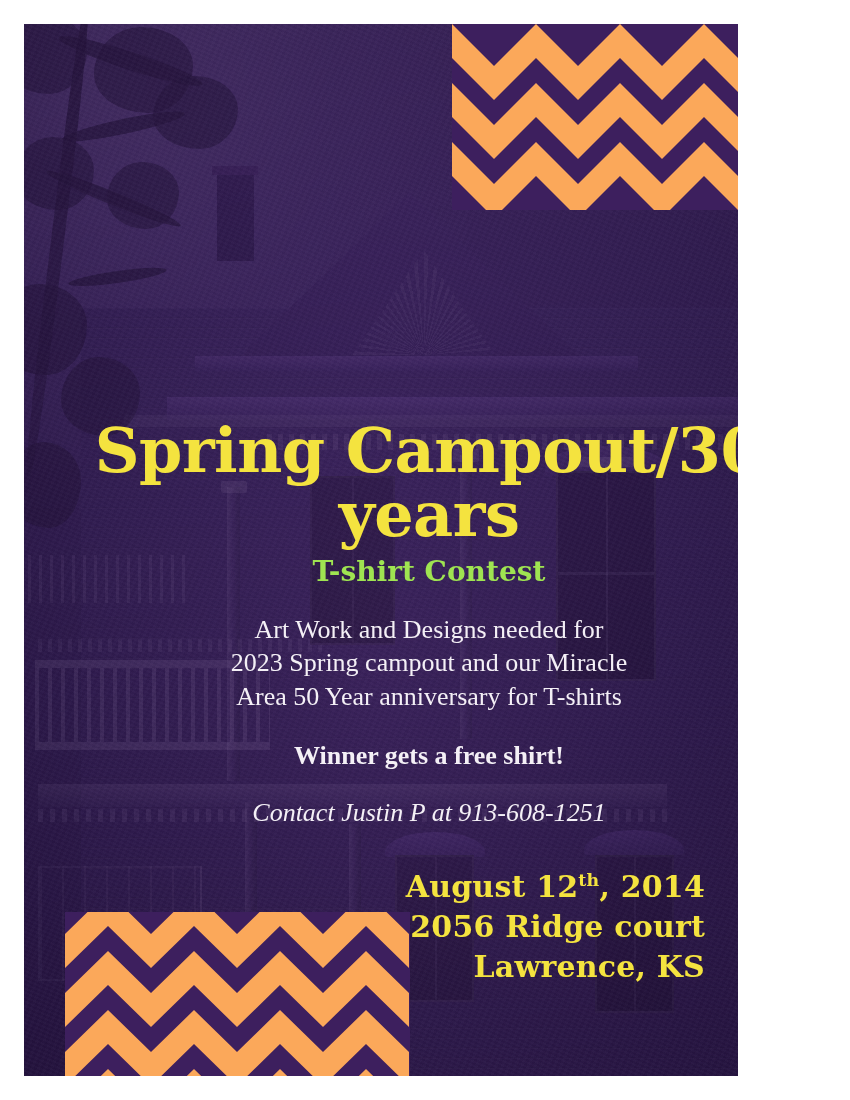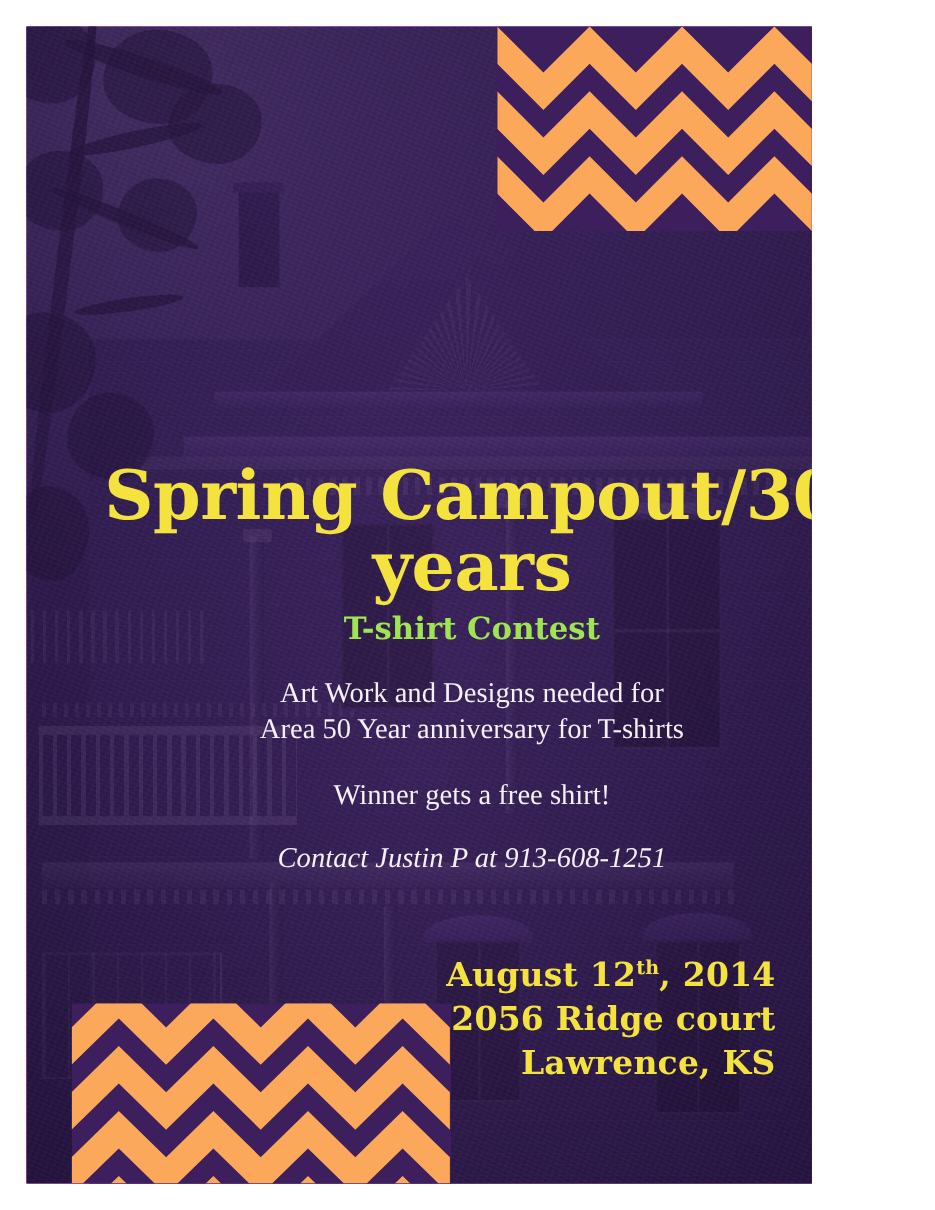--- a/index.html
+++ b/index.html
@@ -465,21 +465,21 @@
     left: 60px;
     top: 589px;
     width: 690px;
     text-align: center;
     color: #f4f0f6;
     font-family: "Liberation Serif", serif;
     font-size: 26px;
     line-height: 1.28;
   }
   .body-block .para { margin: 0; }
-  .body-block .gap-a { margin-top: 26px; }
+  .body-block .gap-a { margin-top: 26px; font-weight: bold; }
   .body-block .gap-b { margin-top: 24px; font-style: italic; }
 
   .details {
     position: absolute;
     right: 33px;     
     top: 843px;
     width: 560px;
     text-align: right;
     font-family: "DejaVu Serif", "Liberation Serif", serif;
     font-weight: 700;
@@ -592,20 +592,21 @@
     </div>
 
     <div class="content">
 
       <div class="headline">Spring Campout/30 years</div>
 
       <div class="subhead">T-shirt Contest</div>
 
       <div class="body-block">
         <p class="para">Art Work and Designs needed for</p>
+        <p class="para">2023 Spring campout and our Miracle</p>
         <p class="para">Area 50 Year anniversary for T-shirts</p>
         <p class="para gap-a">Winner gets a free shirt!</p>
         <p class="para gap-b">Contact Justin P at 913-608-1251</p>
       </div>
 
       <div class="details">
         <div><span>August 12</span><sup>th</sup><span>, 2014</span></div>
         <div>2056 Ridge court</div>
         <div>Lawrence, KS</div>
       </div>

